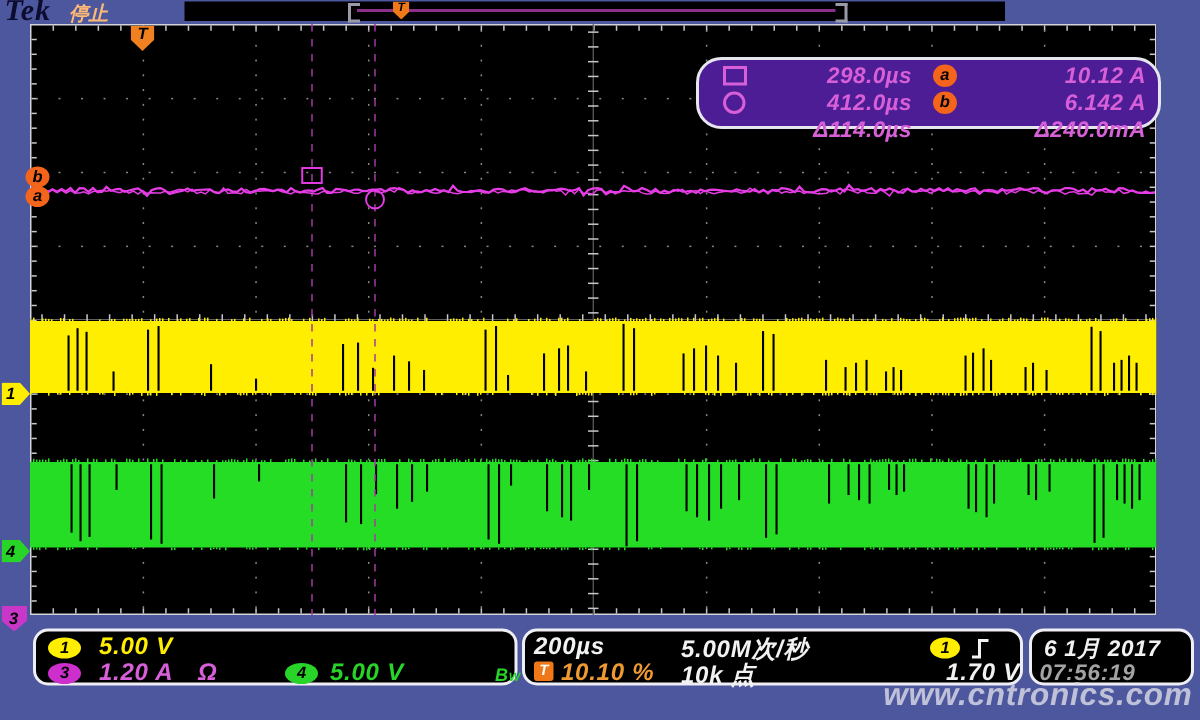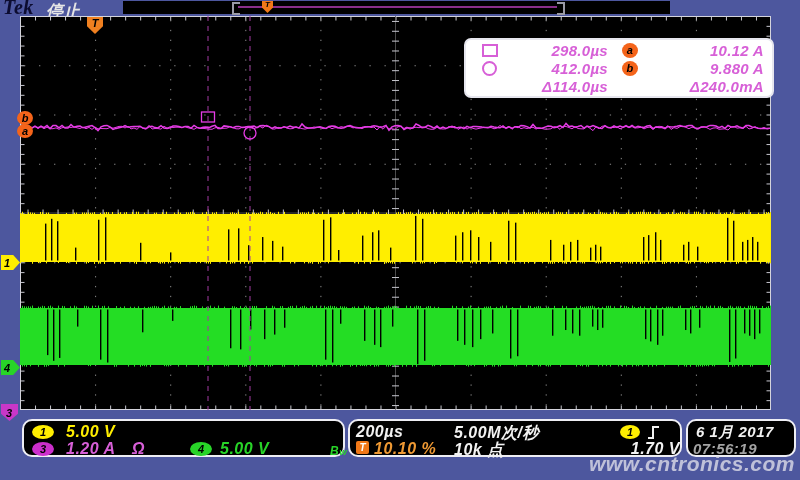--- a/index.html
+++ b/index.html
@@ -1,21 +1,21 @@
 <!DOCTYPE html>
 <html><head>
 <meta charset="utf-8">
 <style>
   html,body{margin:0;padding:0;}
   #stage{position:relative;width:800px;height:480px;background:#4d579e;overflow:hidden;
          font-family:"Liberation Sans","DejaVu Sans",sans-serif;font-style:italic;}
   
   .brand{position:absolute;left:3px;top:-4px;font-family:"Liberation Serif","DejaVu Serif",serif;
          font-weight:bold;font-size:20px;color:#0c0c30;letter-spacing:0.5px;}
-  .status{position:absolute;left:46px;top:0px;font-size:17px;font-weight:bold;color:#e5e5e5;}
+  .status{position:absolute;left:46px;top:0px;font-size:13px;font-weight:bold;color:#fdba74;}
   .recordbar{position:absolute;left:123px;top:1px;width:547px;height:13px;background:#000;}
   .rb-bracket{position:absolute;top:1px;height:9px;width:6px;}
   .rb-left{left:109px;border-left:2px solid #9a9aa6;border-top:2px solid #9a9aa6;border-bottom:2px solid #9a9aa6;}
   .rb-right{left:434px;border-right:2px solid #9a9aa6;border-top:2px solid #9a9aa6;border-bottom:2px solid #9a9aa6;}
   .rb-line{position:absolute;left:115px;top:5px;width:319px;height:2px;background:#8a2f8a;}
   .rb-flag{position:absolute;left:139px;top:0px;width:11px;height:12px;background:#f07818;
            clip-path:polygon(0 0,100% 0,100% 55%,50% 100%,0 55%);
            font-size:8px;font-weight:bold;color:#000;text-align:center;line-height:8px;}
   
   #screen{position:absolute;left:20px;top:16px;width:751px;height:394px;background:#000;}
@@ -29,22 +29,22 @@
   #badge-b{left:17px;top:111px;}
   #badge-a{left:17px;top:124px;}
   .ch-marker{position:absolute;left:1px;width:19px;height:15px;color:#000;font-size:11px;font-weight:bold;
              display:flex;align-items:center;padding-left:3px;box-sizing:border-box;z-index:7;
              clip-path:polygon(0 0,64% 0,100% 50%,64% 100%,0 100%);}
   #mk-ch1{top:255px;background:#ffee00;}
   #mk-ch4{top:360px;background:#28d428;}
   #mk-ch3{top:404px;background:#c837c8;clip-path:polygon(0 0,100% 0,100% 58%,50% 100%,0 58%);
           width:17px;height:17px;padding-left:5px;}
   
-  .mbox{position:absolute;left:464px;top:38px;width:310px;height:60px;background:#ffffff;
-        border:2px solid #e6e6ee;border-radius:7px;box-sizing:border-box;z-index:8;
+  .mbox{position:absolute;left:464px;top:38px;width:310px;height:48px;background:#4c1d95;
+        border:2px solid #e6e6ee;border-radius:17px;box-sizing:border-box;z-index:8;
         display:grid;grid-template-columns:38px 100px 44px 112px;grid-auto-rows:18px;
         align-items:center;padding:1px 4px;color:#d75fd7;font-size:15px;font-weight:bold;letter-spacing:0.3px;}
   .mbox .num{text-align:right;}
   .sym-square{width:12px;height:9px;border:2px solid #d75fd7;margin-left:12px;}
   .sym-circle{width:11px;height:11px;border:2px solid #d75fd7;border-radius:50%;margin-left:12px;}
   .mbadge{width:16px;height:15px;border-radius:50%;background:#f4641a;color:#000;font-size:11px;
           font-weight:bold;display:flex;align-items:center;justify-content:center;margin-left:14px;}
   
   .bbox{position:absolute;top:419px;height:38px;background:#000;border:2px solid #eeeef4;
         border-radius:10px;box-sizing:border-box;z-index:8;}
@@ -1780,21 +1780,21 @@
 
   <div class="mbox">
     <div class="sym-square"></div>
     <div class="num">298.0µs</div>
     <div class="mbadge">a</div>
     <div class="num">10.12 A</div>
 
     <div class="sym-circle"></div>
     <div class="num">412.0µs</div>
     <div class="mbadge">b</div>
-    <div class="num">9.880 A</div>
+    <div class="num">6.142 A</div>
 
     <div></div>
     <div class="num">Δ114.0µs</div>
     <div></div>
     <div class="num">Δ240.0mA</div>
   </div>
 
   <div class="bbox" id="box-ch">
     <div class="oval" style="left:8px;top:4px;background:#ffee00;">1</div>
     <div class="bbl" style="left:42px;top:2px;color:#ffee00;">5.00 V</div>

